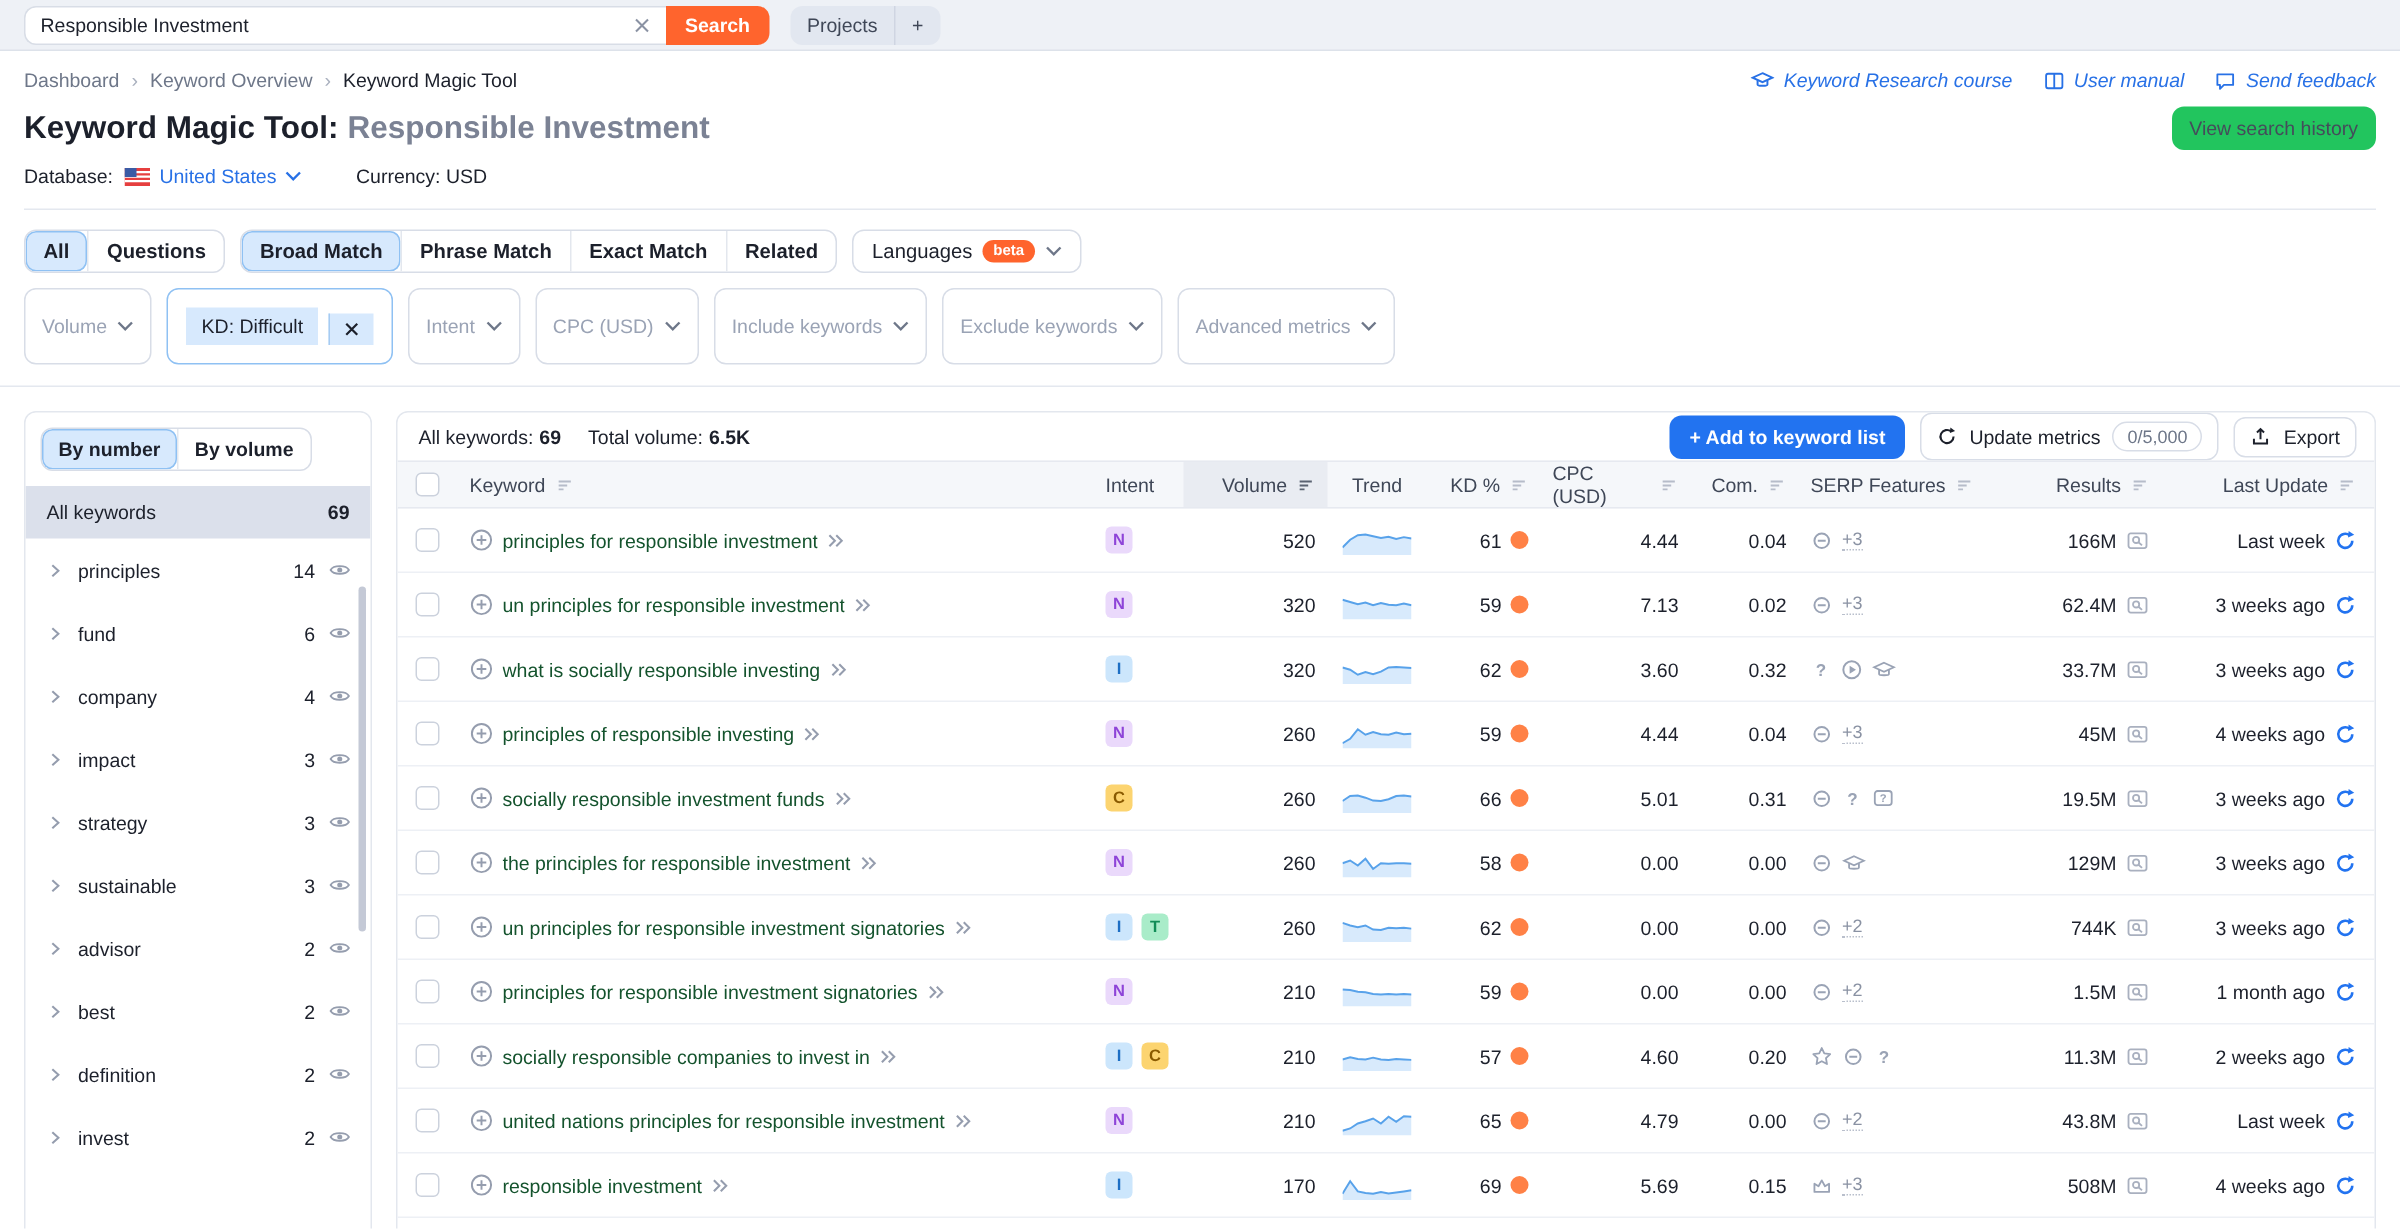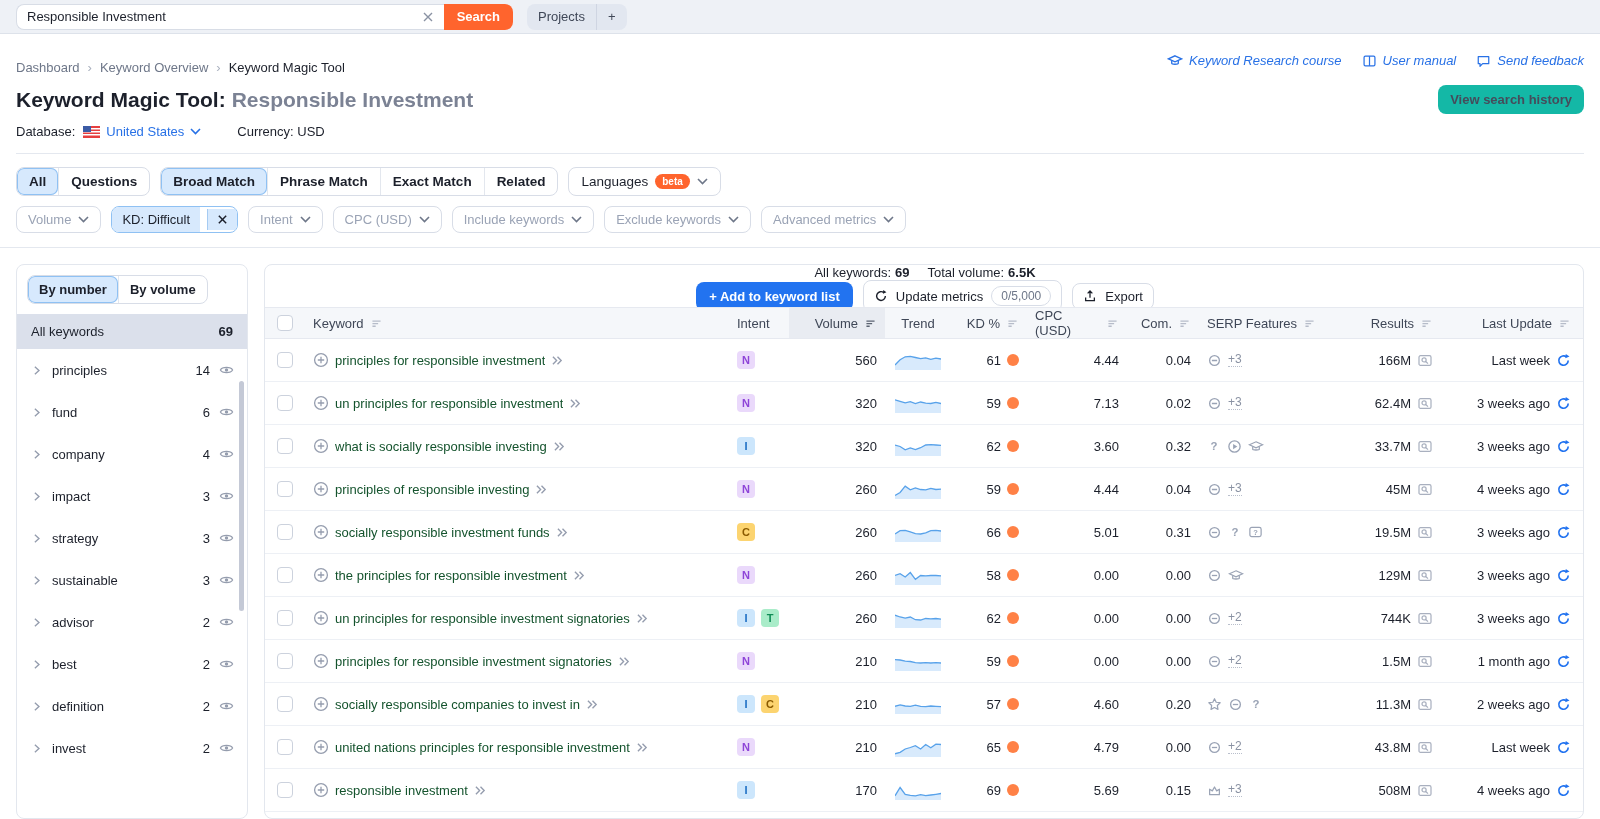--- a/index.html
+++ b/index.html
@@ -16,67 +16,67 @@
   .clear-x { color:#8a92a3; cursor:pointer; display:flex; }
   .search-btn { background:#ff642d; color:#fff; border:none; border-radius:0 8px 8px 0;
     font:700 13px "Liberation Sans",sans-serif; padding:0 13px; cursor:pointer; }
   .proj-group { display:flex; height:26px; background:#e2e7f0; border-radius:8px; overflow:hidden; }
   .proj-group > div { display:flex; align-items:center; padding:0 11px; font-size:13px; color:#3f4757; cursor:pointer; }
   .proj-group > div + div { border-left:1px solid #cfd5e2; }
 
   
   .header { padding:12px 16px 0 16px; }
   .hrow1 { display:flex; justify-content:space-between; align-items:center; }
-  .breadcrumb { font-size:13px; color:#6e7789; display:flex; gap:8px; align-items:center;margin-top:14px; }
+  .breadcrumb { font-size:13px; color:#6e7789; display:flex; gap:8px; align-items:center; }
   .breadcrumb .sep { color:#aab1bf; }
   .breadcrumb .last { color:#1c202b; }
   .hlinks { display:flex; gap:20px; }
   .hlink { display:flex; gap:6px; align-items:center; color:#2871e6; font-size:13px; cursor:pointer;font-style:italic; }
   .hrow2 { display:flex; justify-content:space-between; align-items:center; margin-top:10px; }
   .title { font-size:21px; font-weight:700; }
   .title .sub { color:#7b8294; margin-left:6px; }
-  .ghost-btn { background:#14b8a6; border-radius:8px; padding:7px 12px; font-size:13px; color:#454c5b; cursor:pointer;font-weight:bold; }
+  .ghost-btn { background:#22c55e; border-radius:8px; padding:7px 12px; font-size:13px; color:#454c5b; cursor:pointer; }
   .hrow3 { display:flex; align-items:center; gap:8px; margin-top:10px; font-size:13px; padding-bottom:14px; }
   .dbline { display:flex; align-items:center; gap:6px; }
   .blue { color:#2871e6; }
   .cur { margin-left:28px; }
   .hdivider { border-top:1px solid #e4e8ef; }
 
   
   .tabsrow { display:flex; gap:10px; padding:13px 16px 0 16px; }
   .pillgroup { display:flex; border:1px solid #d8dde7; border-radius:8px; overflow:hidden; background:#fff; }
   .pillgroup .tab { padding:6px 12px; font-size:13.5px; font-weight:600; color:#1c202b; cursor:pointer; }
   .pillgroup .tab + .tab { border-left:1px solid #e3e7ee; }
   .pillgroup .tab.active { background:#d7e9fd; box-shadow: inset 0 0 0 1px #8fc1f3; border-radius:7px; }
   .lang-tab { display:flex; gap:7px; color:#9aa3b5; font-weight:400 !important; }
   .beta { background:#ff642d; color:#fff; font-size:10px; font-weight:700; border-radius:999px; padding:2px 7px; }
   .filtersrow { display:flex; gap:10px; padding:10px 16px 14px 16px; border-bottom:1px solid #e4e8ef; }
   .fpill { display:flex; align-items:center; gap:7px; border:1px solid #d8dde7; border-radius:8px;
     padding:5px 11px; font-size:13px; color:#9aa3b5; cursor:pointer; background:#fff; }
-  .fpill.active-wrap { padding:0; overflow:hidden; border-color:#8fc1f3; }
+  .fpill.active-wrap { padding:12px; overflow:hidden; border-color:#8fc1f3;align-items:flex-end; }
   .fpill.active-wrap .flabel { background:#d7e9fd; color:#1c202b; padding:5px 10px; }
   .fpill.active-wrap .fx { background:#d7e9fd; border-left:1px solid #a6cbf2; padding:5px 9px; display:flex; color:#1c202b; }
 
   
   .content { display:flex; gap:16px; padding:16px 16px 0 16px; height:571px; }
   .card { background:#fff; border:1px solid #e3e7ee; border-radius:8px; overflow:hidden; }
 
   
   .sidebar { width:232px; position:relative; flex-shrink:0; }
   .side-tabs { margin:10px; display:inline-flex; }
   .side-tabs .tab { font-size:13px; padding:6px 11px; }
   .allrow { background:#dbe0eb; display:flex; justify-content:space-between; padding:10px 14px; font-size:13px; }
   .group-item { height:42px; display:flex; align-items:center; padding:0 13px; gap:9px; font-size:13px; cursor:pointer; }
   .group-item .lbl { flex:1; }
   .group-item .cnt { color:#1c202b; }
   .sb-scroll { position:absolute; right:3px; top:116px; width:5px; height:230px; background:#c4c9d6; border-radius:3px; }
 
   
   .tablecard { flex:1; display:flex; flex-direction:column; }
-  .toolbar { height:42px; display:flex; align-items:center; justify-content:space-between; padding:0 12px 0 14px;flex-direction:column; }
+  .toolbar { height:42px; display:flex; align-items:center; justify-content:space-between; padding:0 12px 0 14px; }
   .tsummary { display:flex; gap:18px; font-size:13px; }
   .tsummary b { margin-left:4px; }
   .tactions { display:flex; gap:10px; align-items:center; }
   .btn-blue { background:#2273f0; color:#fff; font-size:13px; font-weight:600; border:none; border-radius:8px;
     padding:7px 13px; cursor:pointer; display:flex; gap:7px; align-items:center; }
   .btn-line { display:flex; align-items:center; gap:8px; border:1px solid #d8dde7; border-radius:8px;
     padding:5px 10px; font-size:13px; color:#1c202b; cursor:pointer; background:#fff; }
   .counter { border:1px solid #d8dde7; border-radius:999px; padding:2px 9px; font-size:12px; color:#6e7789; }
 
   
@@ -584,21 +584,21 @@
       <span class="ic" style="color:#959dae">
               <svg width="13" height="11" viewBox="0 0 14 12">
                 <polyline points="2,2 6,6 2,10" fill="none" stroke="currentColor" stroke-width="1.5"></polyline>
                 <polyline points="7,2 11,6 7,10" fill="none" stroke="currentColor" stroke-width="1.5"></polyline>
               </svg>
             </span>
     </div>
     <div class="cell col-intent">
             <span class="badge" style="background:#ead9fb;color:#8e44d8">N</span>
           </div>
-    <div class="cell col-vol">560</div>
+    <div class="cell col-vol">520</div>
     <div class="cell col-trend">
             <svg width="46" height="20" viewBox="0 0 46 20">
               <polygon points="0,20 0.0,15.0 5.1,9.8 10.2,6.8 15.3,6.3 20.4,7.5 25.6,8.7 30.7,7.8 35.8,9.3 40.9,8.1 46.0,9.0 46,20" fill="#d8eafc"></polygon>
               <polyline points="0.0,15.0 5.1,9.8 10.2,6.8 15.3,6.3 20.4,7.5 25.6,8.7 30.7,7.8 35.8,9.3 40.9,8.1 46.0,9.0" fill="none" stroke="#58a2ea" stroke-width="1.3"></polyline>
             </svg>
           </div>
     <div class="cell col-kd">
             <span>61</span>
             <span class="kd-dot" style="background:#ff8146"></span>
           </div>

